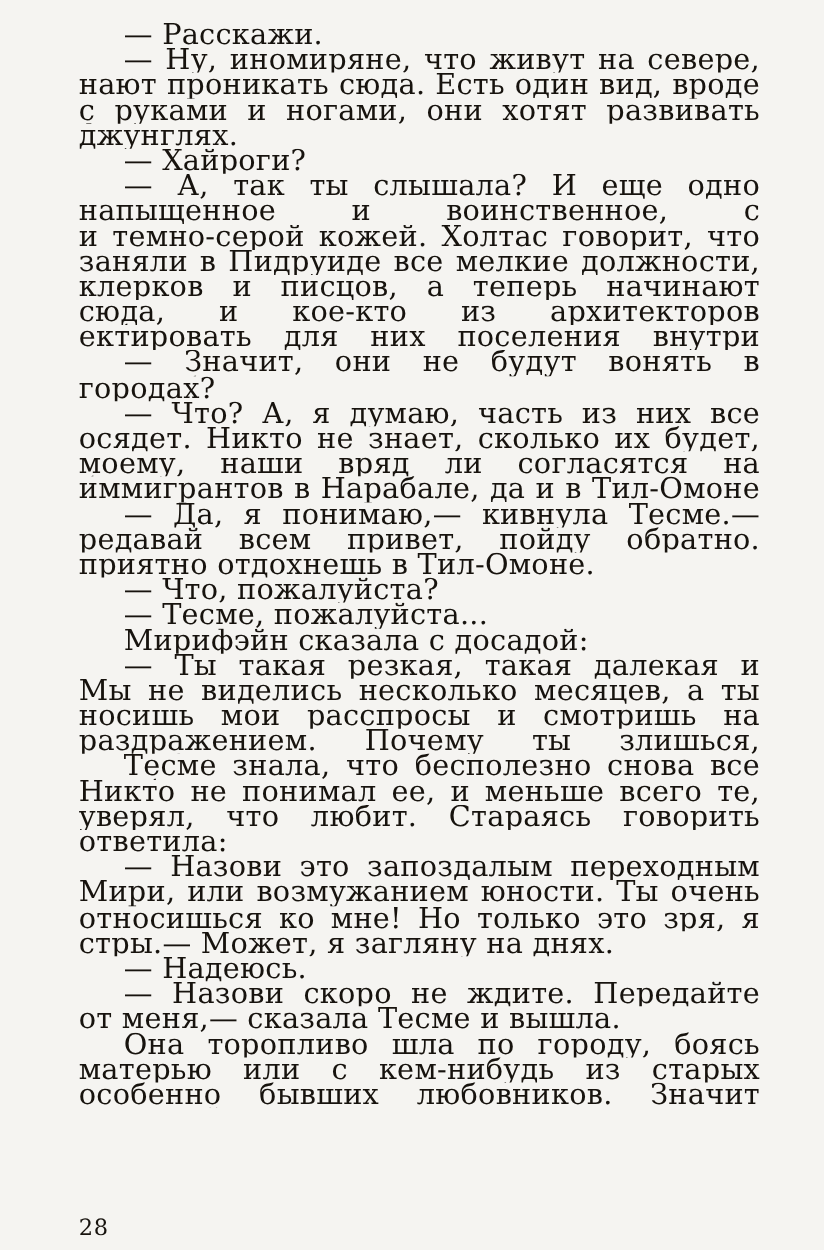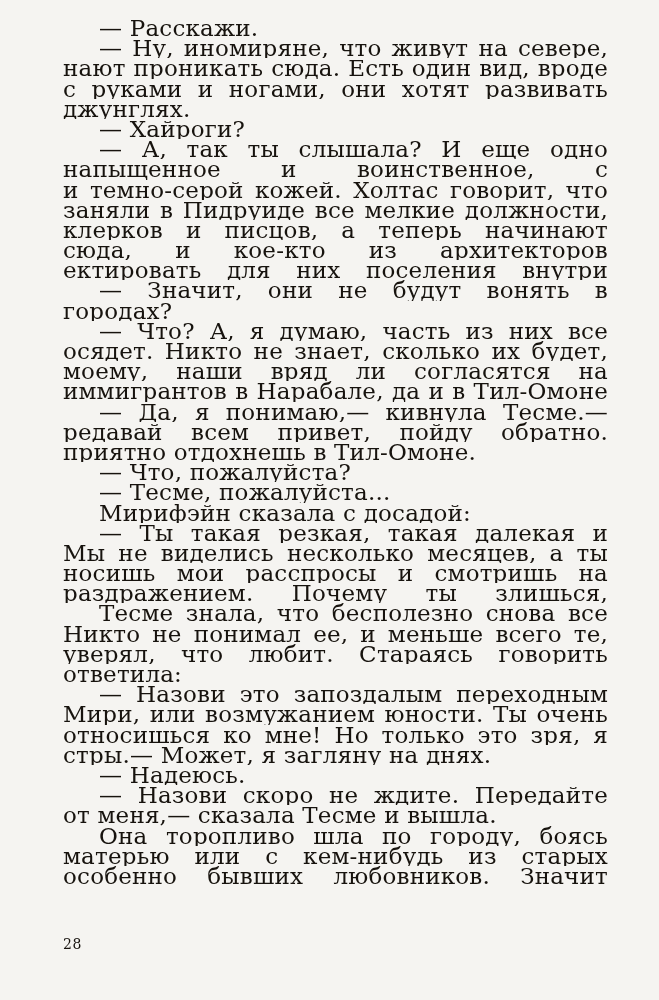--- a/index.html
+++ b/index.html
@@ -39,22 +39,22 @@
   .line.fill {
     text-align-last: justify;
     -moz-text-align-last: justify;
   }
   .line.indent {
     padding-left: 36px;
   }
   .page-number {
     position: absolute;
     left: 63px;
-    top: 933px;
-    font-size: 14px;
+    top: 972px;
+    font-size: 18px;
     line-height: 22px;
     letter-spacing: 0.5px;
   }
 </style>
 </head>
 <body style="background: rgb(245, 244, 241);">
 
 <div class="page" style="color: rgb(23, 19, 14);">
   <div class="text-block">
       <div class="line indent">— Расскажи.</div>

